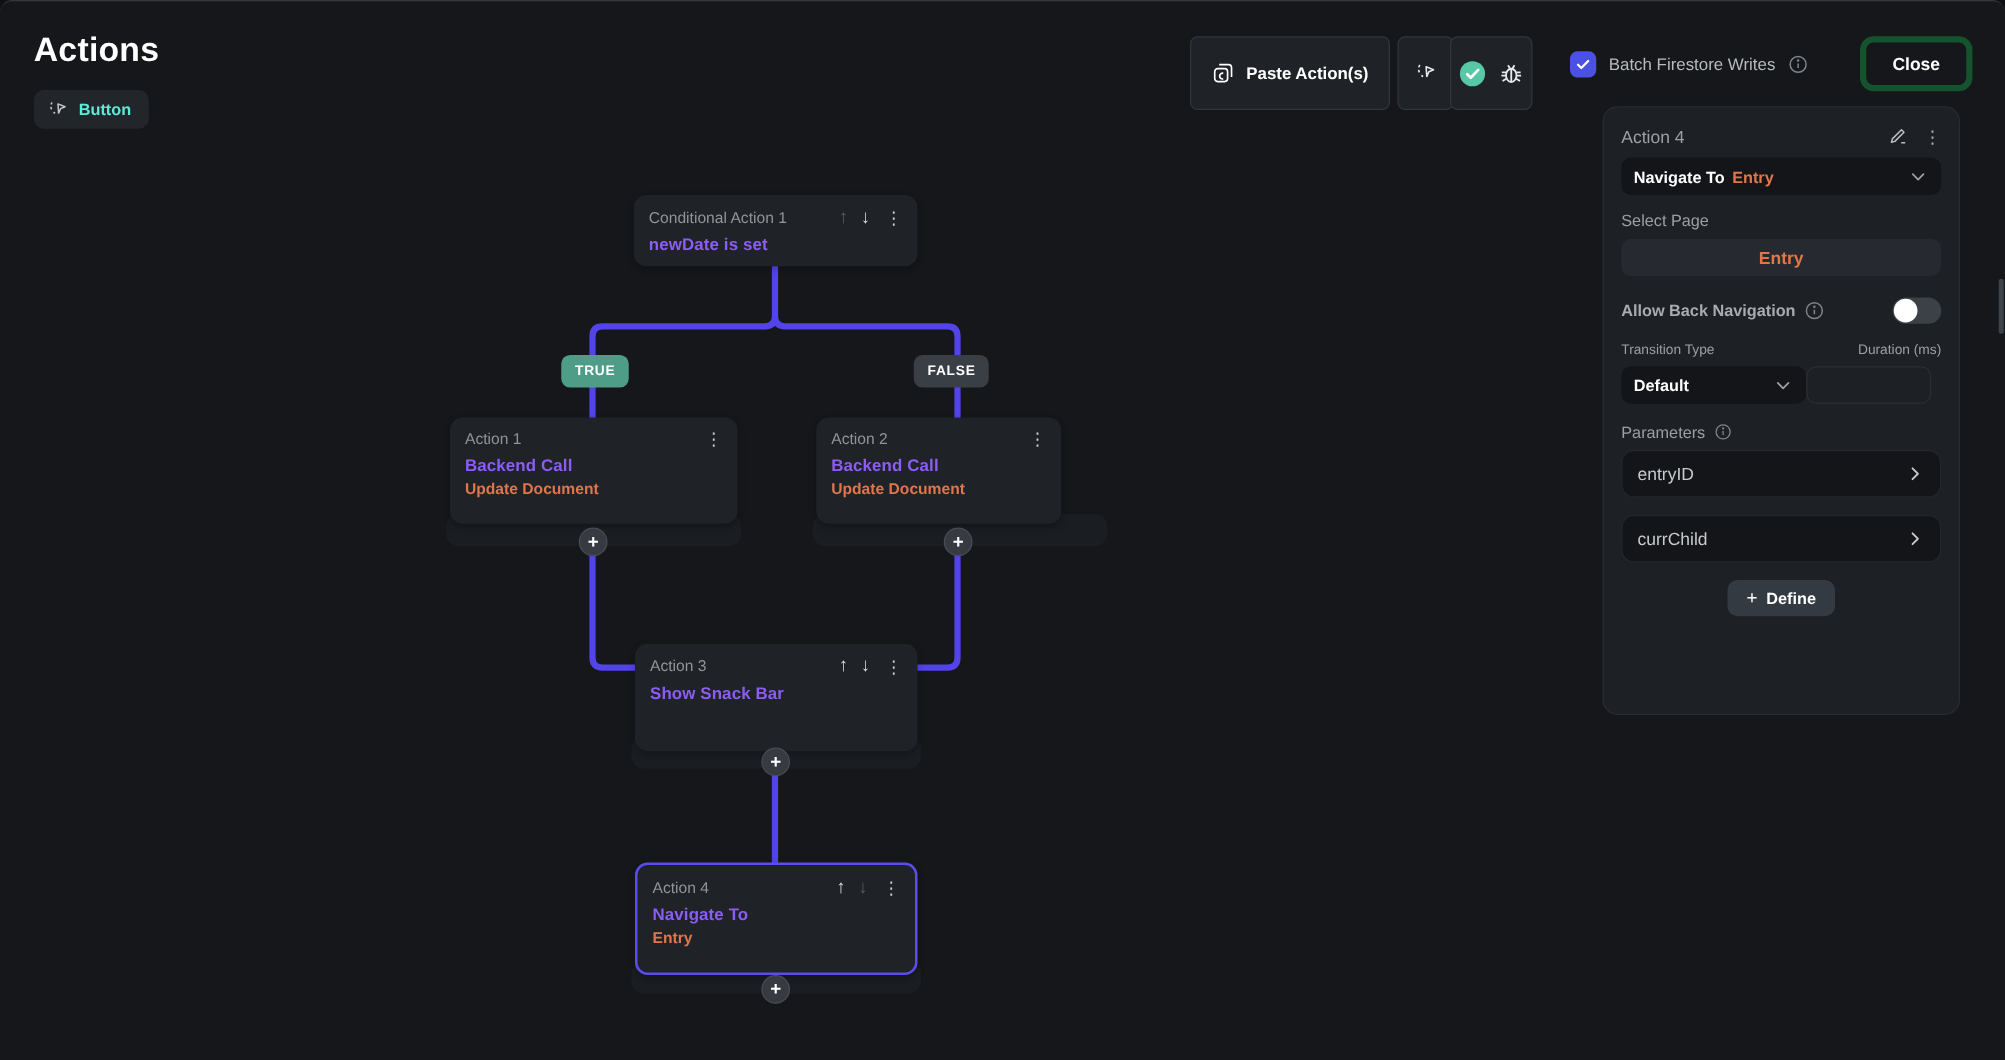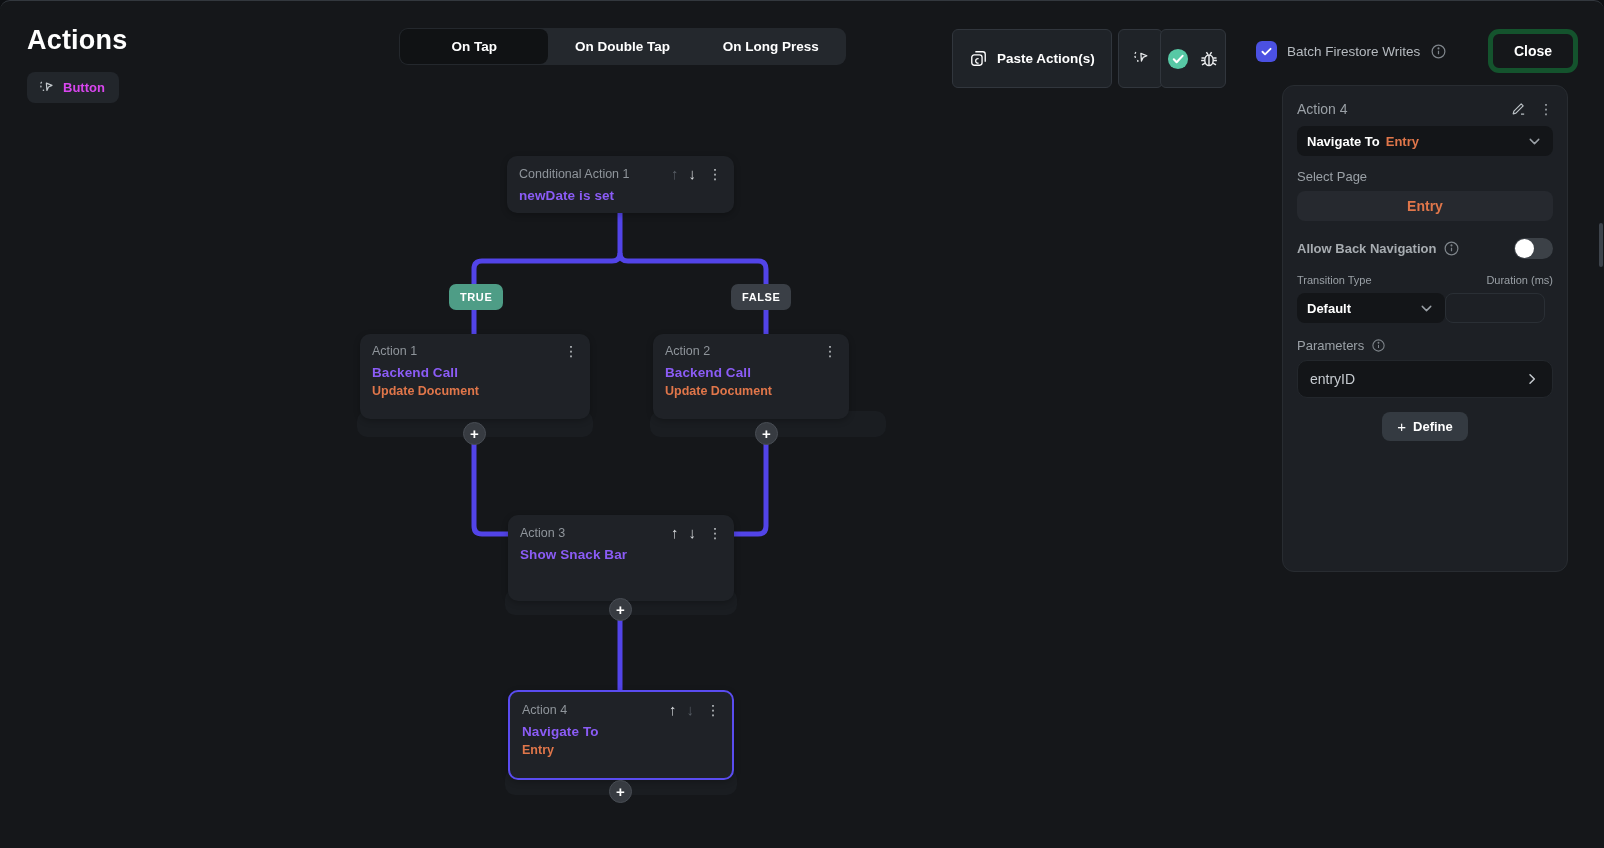--- a/index.html
+++ b/index.html
@@ -4,21 +4,21 @@
 <style>
   * { margin:0; padding:0; box-sizing:border-box; }
   html,body { background:#0e1013; }
   body { font-family:"Liberation Sans", sans-serif; }
   .app { position:relative; width:1604px; height:848px; background:#15171a; overflow:hidden;
          border-top:1px solid #33383e; border-radius:10px 10px 0 0; }
 
   
   .page-title { position:absolute; left:27px; top:24px; font-size:27px; font-weight:800; color:#fff; letter-spacing:.2px; }
   .chip { position:absolute; left:27px; top:71px; height:31px; display:flex; align-items:center; gap:8px;
-          padding:0 14px 0 10px; background:#22262b; border-radius:8px; color:#d946ef; font-size:13px; font-weight:600; cursor:pointer; }
+          padding:0 14px 0 10px; background:#22262b; border-radius:8px; color:#5eead4; font-size:13px; font-weight:600; cursor:pointer; }
   .chip svg { width:18px; height:18px; color:#c3c8cc; }
 
   .tabs { position:absolute; left:399px; top:27px; width:447px; height:37px; background:#24282d;
           border-radius:9px; display:flex; padding:1px; }
   .tab { flex:1; display:flex; align-items:center; justify-content:center; font-size:13.5px; font-weight:700;
          color:#fff; border-radius:8px; cursor:pointer; }
   .tab.active { background:#101214; }
 
   .tb-btn { position:absolute; top:28px; height:59px; background:#1f2328; border:1px solid #31363d;
             border-radius:6px; display:flex; align-items:center; justify-content:center; gap:9px; cursor:pointer; }
@@ -131,25 +131,20 @@
 
   <div class="chip">
     <svg viewBox="0 0 24 24" fill="none" stroke="currentColor" stroke-width="1.6">
       <path d="M12.5 5.5 L20 8.5 L15.3 10.6 L13.2 15.3 Z" stroke-linejoin="round"></path>
       <path d="M6.2 3.8 C4 7 4.6 10.8 7.4 13.4" stroke-dasharray="2.6 2.6"></path>
       <circle cx="8.6" cy="15" r="1.1" fill="currentColor" stroke="none"></circle>
     </svg>
     <span>Button</span>
   </div>
 
-  <div class="tabs">
-    <div class="tab active">On Tap</div>
-    <div class="tab">On Double Tap</div>
-    <div class="tab">On Long Press</div>
-  </div>
 
   <div class="tb-btn" id="paste-btn">
     <svg viewBox="0 0 24 24" fill="none" stroke="#fff" stroke-width="1.7">
       <rect x="3.5" y="7.5" width="13" height="13" rx="3"></rect>
       <path d="M8 3.5 h9.5 a3 3 0 0 1 3 3 V16"></path>
       <path d="M12.1 12.2 a2.9 2.9 0 1 0 0 5.6"></path>
     </svg>
     <span>Paste Action(s)</span>
   </div>
 
@@ -309,20 +304,26 @@
           <circle cx="12" cy="7.6" r="0.6" fill="#7f858b"></circle>
       </svg>
     </div>
 
     <div class="param-row">
       <span class="pname">entryID</span>
       <svg viewBox="0 0 24 24" fill="none" stroke="#c6cbd0" stroke-width="2.2" stroke-linecap="round" stroke-linejoin="round">
         <path d="M9 5.5 l6.5 6.5 -6.5 6.5"></path>
       </svg>
     </div>
+    <div class="param-row">
+      <span class="pname">currChild</span>
+      <svg viewBox="0 0 24 24" fill="none" stroke="#c6cbd0" stroke-width="2.2" stroke-linecap="round" stroke-linejoin="round">
+        <path d="M9 5.5 l6.5 6.5 -6.5 6.5"></path>
+      </svg>
+    </div>
 
     <div class="define-btn">
       <span class="plus-g">+</span>
       <span>Define</span>
     </div>
   </div>
 
 </div>
 
 </body></html>

